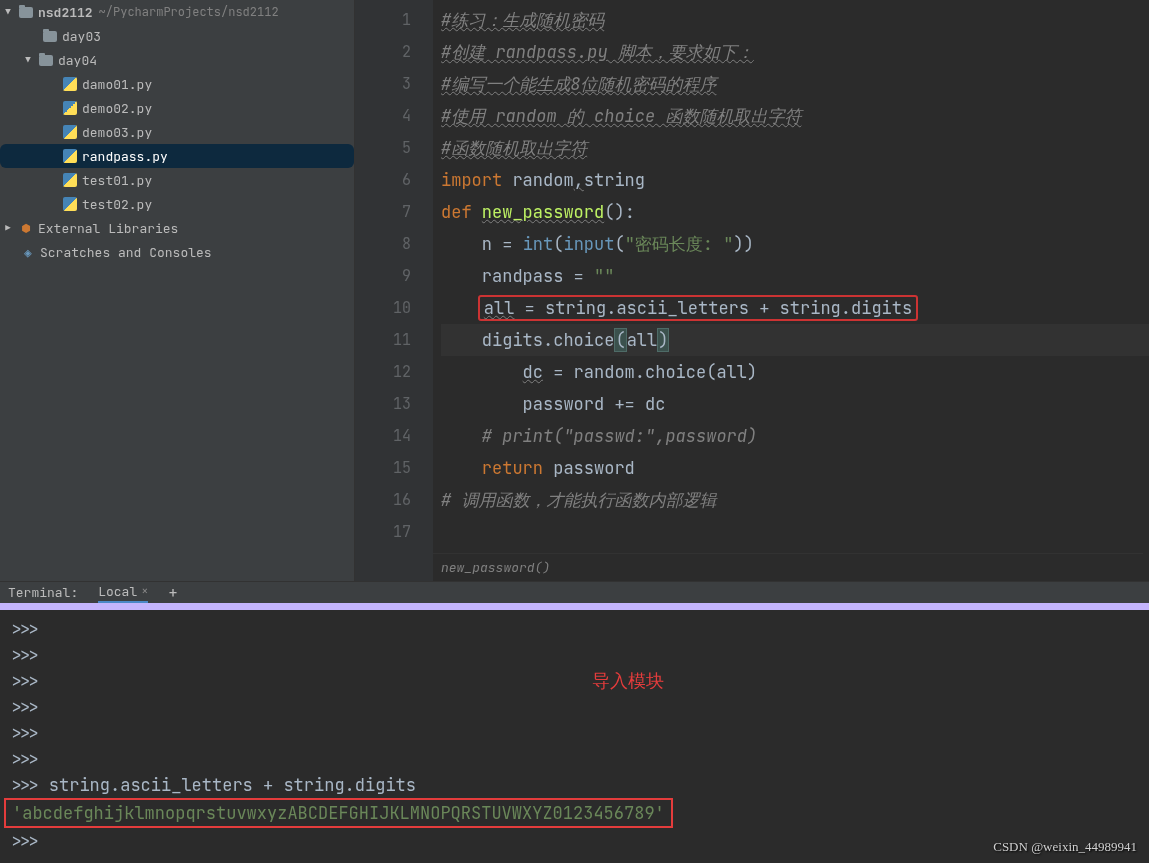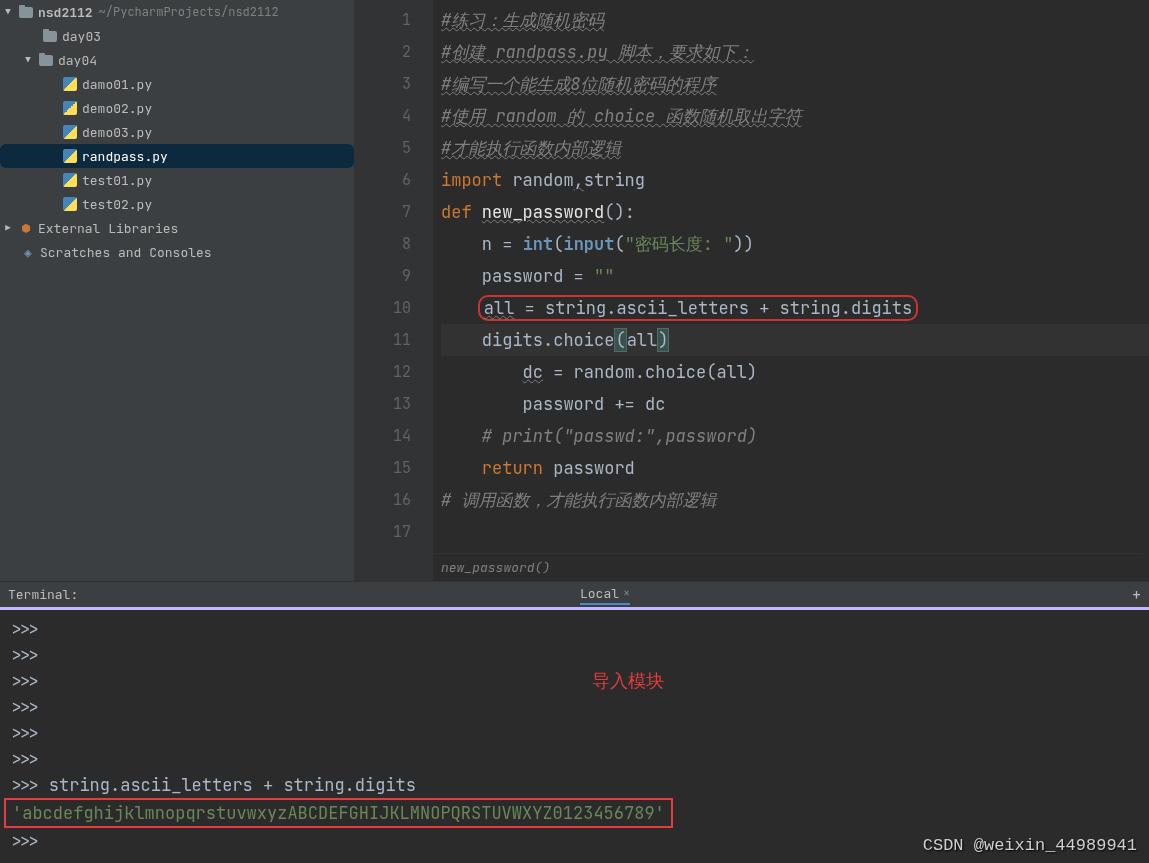--- a/index.html
+++ b/index.html
@@ -46,63 +46,62 @@
 .code{
   flex:1; padding:4px 0 0 8px;
   font-size:17px;
   line-height:32px;
   font-family:"JetBrains Mono","Consolas",monospace;
   position:relative;
 }
 .code-line{white-space:pre;height:32px;}
 .cm{color:#808080;font-style:italic;}
 .kw{color:#cc7832;}
-.fn{color:#e5e5e5;margin-top:20px;}
+.fn{color:#bef264;margin-top:20px;}
 .str{color:#6a8759;}
-.num,.bi{color:#6897bb;font-weight:bold;}
+.num,.bi{color:#6897bb;}
 .op,.id{color:#a9b7c6;}
 .wavy{text-decoration:underline wavy #808080;text-decoration-thickness:1px;}
-.hl-box{border:2px solid #cc3333;border-radius:10px;padding:0 4px;margin:8px -4px;}
+.hl-box{border:2px solid #cc3333;border-radius:3px;padding:0 4px;margin:8px -4px;}
 .caret-line{background:#323232;}
 .paren-match{background:#3b514d;border:1px solid #4e6b67;}
 .crumb-bar{
   height:28px;
   line-height:28px;
   color:#808080;
   font-size:13px;
   padding-left:8px;
   border-top:1px solid #323232;
   font-style:italic;
 }
 .terminal-area{background:#2b2b2b;height:282px;border-top:1px solid #323232;}
 .term-tabs{
   height:28px; display:flex; align-items:center; gap:20px;
-  padding:0 8px; background:#3c3f41; border-bottom:3px solid #c4b5fd;
+  padding:0 8px; background:#3c3f41; border-bottom:7px solid #c4b5fd;
   font-size:13px;
-  justify-content:space-between;
 }
 .term-label{color:#bbbbbb;}
 .term-tab{display:flex;align-items:center;gap:4px;color:#bbbbbb;cursor:pointer;}
 .term-tab.active{border-bottom:2px solid #4a88c7;padding-bottom:1px;}
 .term-close{font-size:12px;color:#888;}
 .term-add{color:#bbbbbb;font-size:15px;cursor:pointer;}
 .term-body{
   padding:6px 8px;
   font-size:17px;
   line-height:26px;
   font-family:"JetBrains Mono","Consolas",monospace;
   position:relative;
 }
 .term-annotation{color:#e43c3c;position:absolute;left:592px;top:58px;font-size:18px;}
 .term-red-box{border:2px solid #e43c3c;padding:0 6px;margin:0 -4px;display:inline-block;}
 .watermark{
   position:absolute; right:12px; bottom:8px;
-  color:#d0d0d0; font-size:17px;
+  color:#d0d0d0; font-size:13px;
   text-shadow:1px 1px 2px #000;
-  font-family:Liberation Mono, monospace;
+  font-family:Liberation Serif, serif;
 }
 </style>
 </head>
 <body>
 
 <div class="main">
   <div class="sidebar">
     <div class="tree-row" style="padding-left:2px">
       <span class="tree-toggle">▼</span>
       <span class="tree-icon">
@@ -189,25 +188,25 @@
         <div>14</div>
         <div>15</div>
       <div>16</div>
         <div>17</div>
     </div>
     <div class="code">
       <div class="code-line"><span class="cm wavy">#练习：生成随机密码</span></div>
       <div class="code-line"><span class="cm wavy">#创建 randpass.py 脚本，要求如下：</span></div>
       <div class="code-line"><span class="cm wavy">#编写一个能生成8位随机密码的程序</span></div>
       <div class="code-line"><span class="cm wavy">#使用 random 的 choice 函数随机取出字符</span></div>
-      <div class="code-line"><span class="cm wavy">#才能执行函数内部逻辑</span></div>
+      <div class="code-line"><span class="cm wavy">#函数随机取出字符</span></div>
       <div class="code-line"><span class="kw">import</span><span class="id"> random</span><span class="wavy">,</span><span class="id">string</span></div>
       <div class="code-line"><span class="kw">def</span> <span class="fn wavy">new_password</span><span class="op">()</span><span class="op">:</span></div>
       <div class="code-line">    <span class="id">n = </span><span class="bi">int</span><span class="op">(</span><span class="bi">input</span><span class="op">(</span><span class="str">"密码长度: "</span><span class="op">))</span></div>
-      <div class="code-line">    <span class="id">password = </span><span class="str">""</span></div>
+      <div class="code-line">    <span class="id">randpass = </span><span class="str">""</span></div>
       <div class="code-line">    <span class="hl-box"><span class="id wavy">all</span><span class="id"> = string.ascii_letters + string.digits</span></span></div>
       <div class="code-line caret-line">    <span class="id">digits.choice</span><span class="op paren-match">(</span><span class="id">all</span><span class="op paren-match">)</span></div>
       <div class="code-line">        <span class="id wavy">dc</span><span class="id"> = random.choice(all)</span></div>
       <div class="code-line">        <span class="id">password += dc</span></div>
       <div class="code-line">    <span class="cm"># print("passwd:",password)</span></div>
       <div class="code-line">    <span class="kw">return</span><span class="id"> password</span></div>
       <div class="code-line"><span class="cm"># 调用函数，才能执行函数内部逻辑</span></div>
       <div class="crumb-bar" style="position:absolute;bottom:0;left:0;right:6px;">
         <span>new_password()</span>
       </div>

